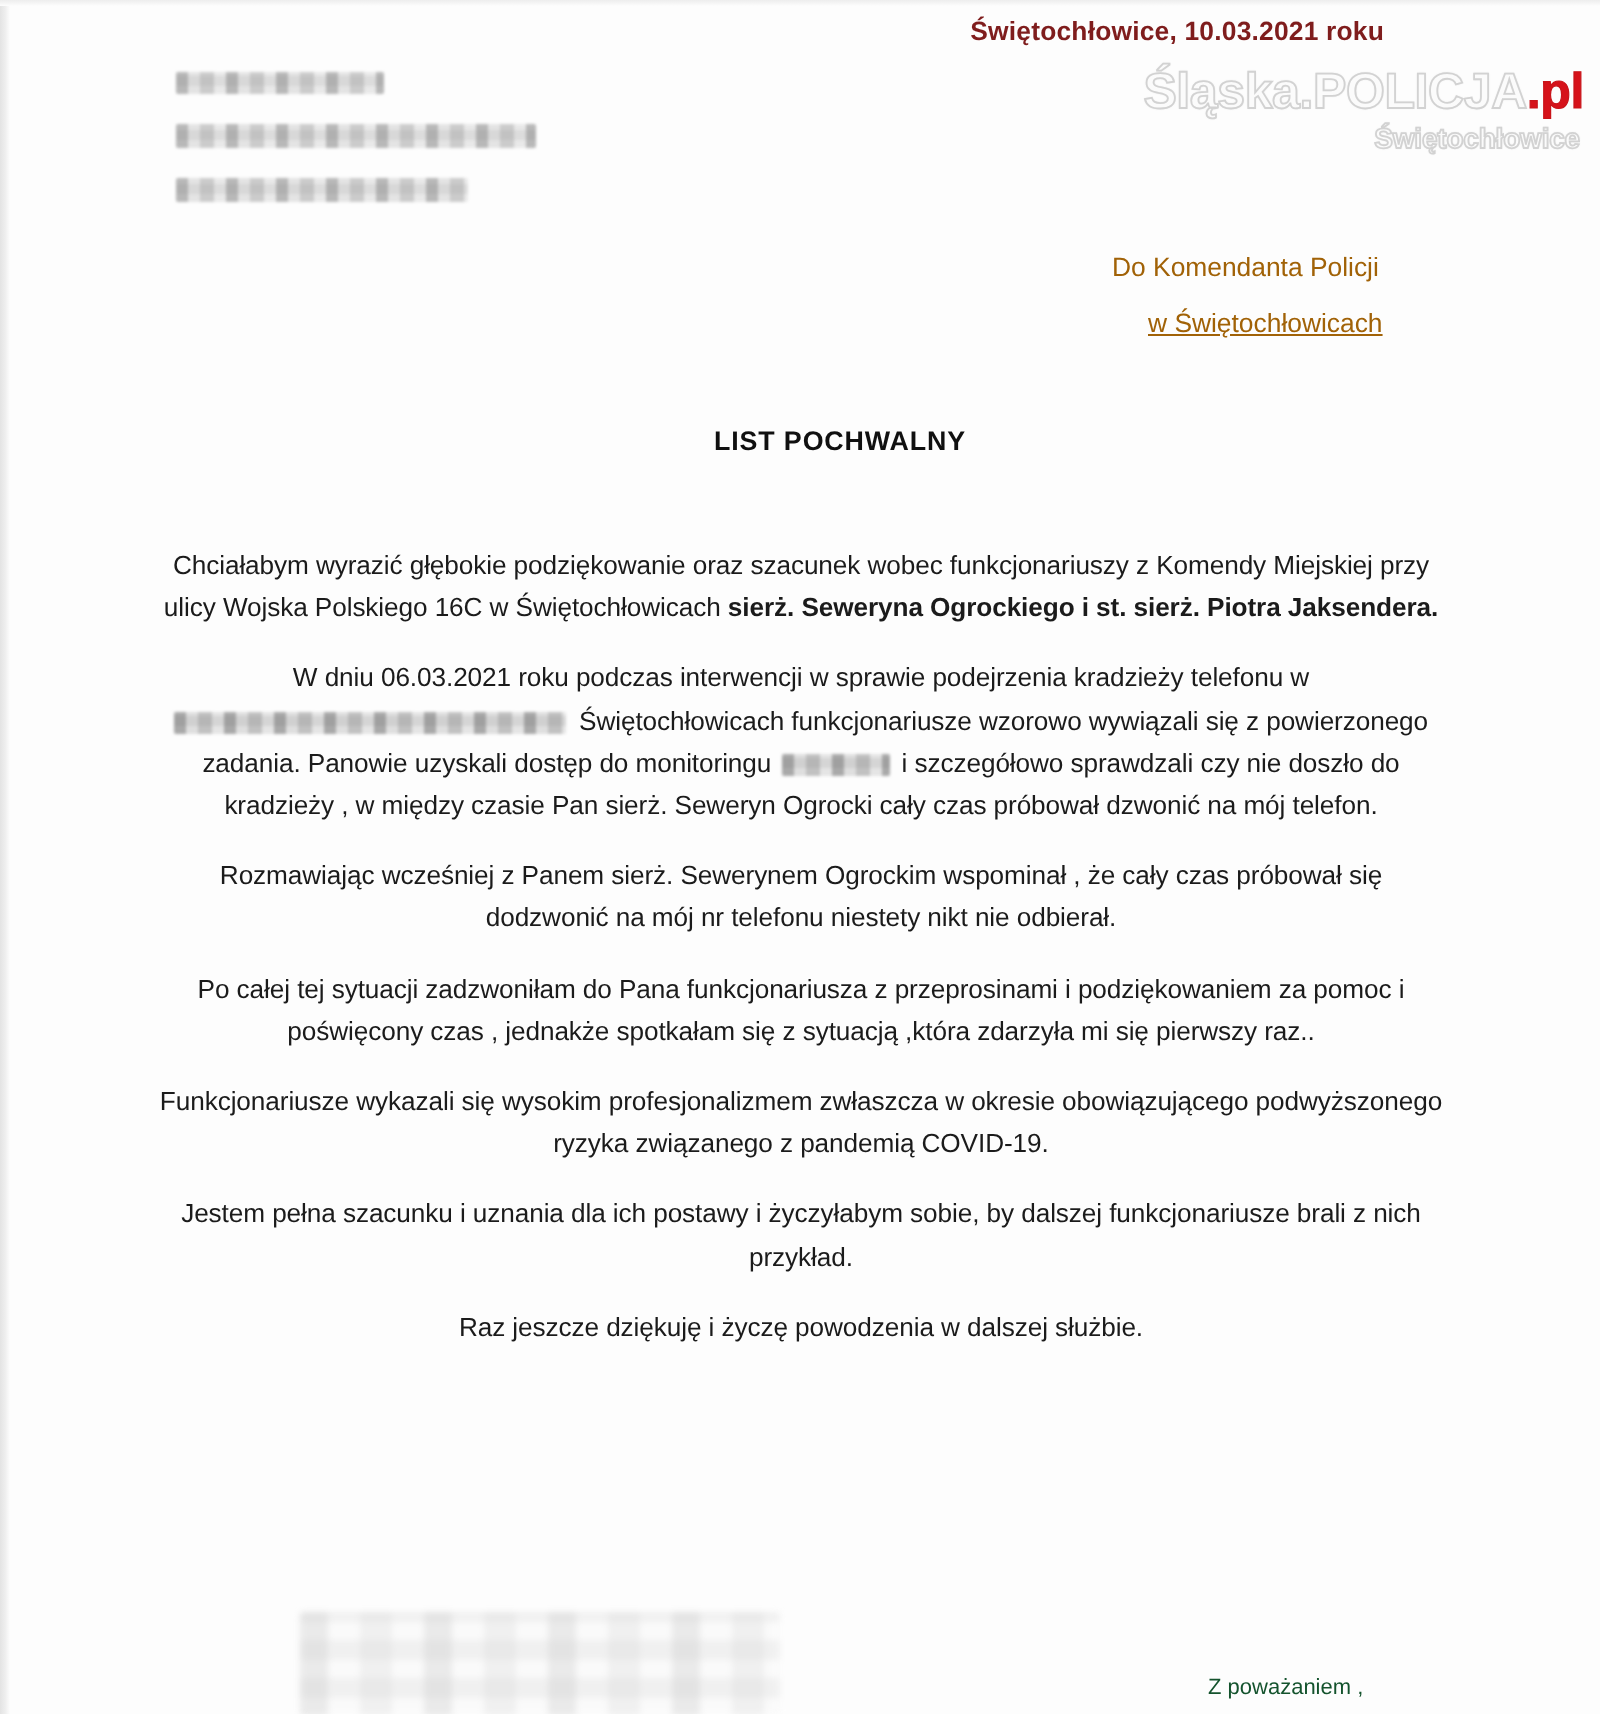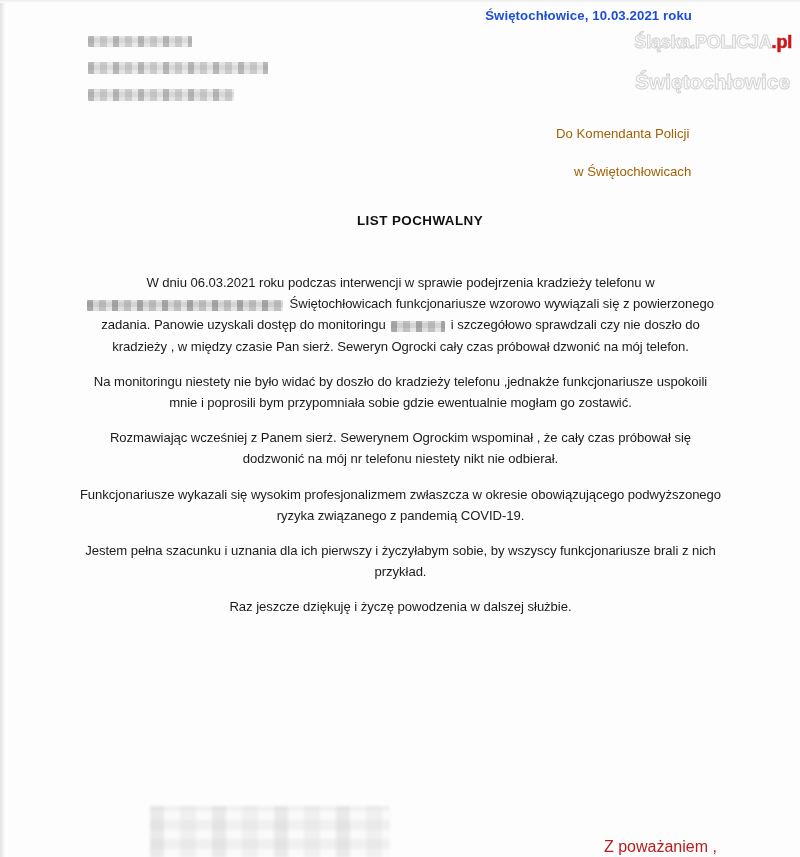--- a/index.html
+++ b/index.html
@@ -40,45 +40,45 @@
 
   
   .date-line {
     position: absolute;
     top: 8px;
     right: 108px;
     font-size: 13.2px;
     font-weight: 600;
     letter-spacing: 0.1px;
     white-space: nowrap;
-    color: #1d4ed8;
+    color: #7f1d1d;
   }
 
   
   .watermark {
     position: absolute;
     top: 32px;
     right: 8px;
     text-align: right;
     line-height: 1.12;
     pointer-events: none;
     user-select: none;
   }
   .watermark .wm-line1 {
-    font-size: 18px;
+    font-size: 25px;
     font-weight: 700;
     letter-spacing: -0.2px;
     white-space: nowrap;
   }
   .watermark .wm-line2 {
-    font-size: 21px;
+    font-size: 14px;
     font-weight: 700;
     letter-spacing: -0.1px;
     white-space: nowrap;
-    margin-top: 18px;
+    margin-top: 2px;
     margin-right: 2px;
   }
   .wm-white {
     color: #fbfbfb;
     -webkit-text-stroke: 0.9px #d2d2d2;
     text-shadow: 0 0 1px rgba(195,195,195,0.85);
   }
   .wm-red {
     color: #d6121a;
     -webkit-text-stroke: 0.6px #c9141a;
@@ -120,22 +120,23 @@
   
   .recipient {
     position: absolute;
     top: 126px;
     left: 556px;
     font-size: 13.2px;
     line-height: 1.15;
     color: #a16207;
   }
   .recipient .rcp-line2 {
-    margin-top: 23px;
+    margin-top: 13px;
     margin-left: 18px;
+    text-decoration: underline;
   }
 
   
   .doc-title {
     position: absolute;
     top: 213px;
     left: 0;
     width: 800px;
     text-align: center;
     font-size: 13.4px;
@@ -193,22 +194,22 @@
       repeating-linear-gradient(0deg,
         rgba(255,255,255,0.42) 0px, rgba(255,255,255,0.42) 9px,
         rgba(185,185,185,0.26) 9px, rgba(185,185,185,0.26) 19px);
     filter: blur(1.6px);
   }
 
   .closing {
     position: absolute;
     top: 838px;
     left: 604px;
-    font-size: 16px;
-    color: #b91c1c;
+    font-size: 11px;
+    color: #14532d;
     white-space: nowrap;
   }
 </style>
 </head>
 <body>
 
 <div id="page">
 
   <div class="scan-edge-left"></div>
   <div class="scan-edge-top"></div>
@@ -228,33 +229,34 @@
 
   <div class="recipient">
     <div>Do Komendanta Policji</div>
     <div class="rcp-line2">w Świętochłowicach</div>
   </div>
 
   <div class="doc-title">LIST POCHWALNY</div>
 
   <div class="body-wrap">
 
+    <p class="para"><span>Chciałabym wyrazić głębokie podziękowanie oraz szacunek wobec funkcjonariuszy z Komendy Miejskiej przy ulicy Wojska Polskiego 16C w Świętochłowicach </span><b>sierż. Seweryna Ogrockiego i st. sierż. Piotra Jaksendera.</b></p>
 
     <p class="para"><span>W dniu 06.03.2021 roku podczas interwencji w sprawie podejrzenia kradzieży telefonu w </span><span class="redacted inline-long"></span><span> Świętochłowicach funkcjonariusze wzorowo wywiązali się z powierzonego zadania. Panowie uzyskali dostęp do monitoringu </span><span class="redacted inline-short"></span><span> i szczegółowo sprawdzali czy nie doszło do kradzieży , w między czasie Pan sierż. Seweryn Ogrocki cały czas próbował dzwonić na mój telefon.</span></p>
 
-    <p class="para">Na monitoringu niestety nie było widać by doszło do kradzieży telefonu ,jednakże funkcjonariusze uspokoili mnie i poprosili bym przypomniała sobie gdzie ewentualnie mogłam go zostawić.</p>
 
 
     <p class="para">Rozmawiając wcześniej z Panem sierż. Sewerynem Ogrockim wspominał , że cały czas próbował się dodzwonić na mój nr telefonu niestety nikt nie odbierał.</p>
 
+    <p class="para">Po całej tej sytuacji zadzwoniłam do Pana funkcjonariusza z przeprosinami i podziękowaniem za pomoc i poświęcony czas , jednakże spotkałam się z sytuacją ,która zdarzyła mi się pierwszy raz..</p>
 
 
     <p class="para">Funkcjonariusze wykazali się wysokim profesjonalizmem zwłaszcza w okresie obowiązującego podwyższonego ryzyka związanego z pandemią COVID-19.</p>
 
-    <p class="para">Jestem pełna szacunku i uznania dla ich pierwszy i życzyłabym sobie, by wszyscy funkcjonariusze brali z nich przykład.</p>
+    <p class="para">Jestem pełna szacunku i uznania dla ich postawy i życzyłabym sobie, by dalszej funkcjonariusze brali z nich przykład.</p>
 
     <p class="para">Raz jeszcze dziękuję i życzę powodzenia w dalszej służbie.</p>
 
   </div>
 
   <div class="signature-blur"></div>
 
   <div class="closing">Z poważaniem ,</div>
 
 </div>

